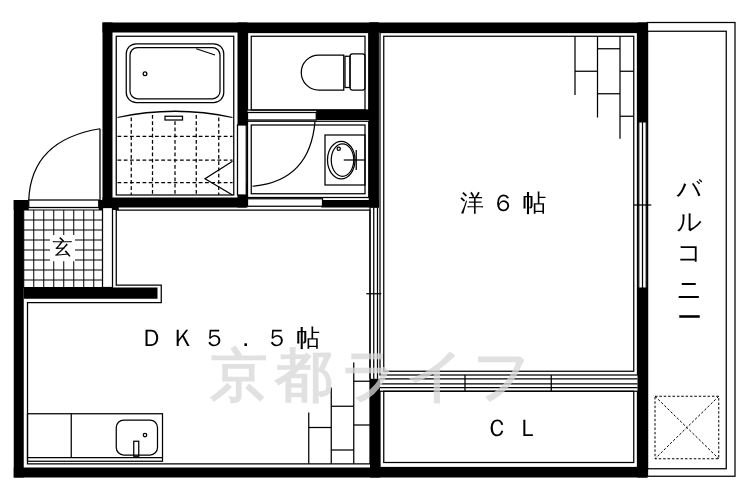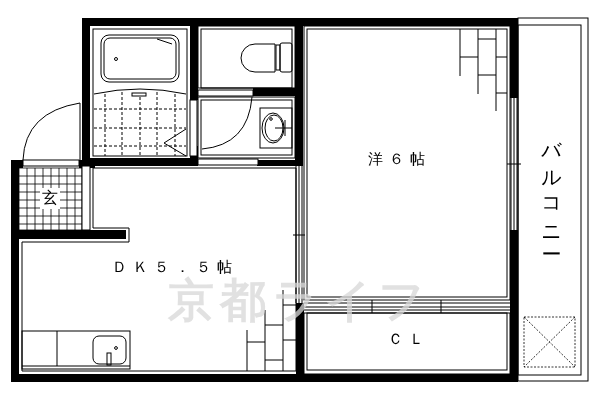--- a/index.html
+++ b/index.html
@@ -1,19 +1,19 @@
 <!DOCTYPE html>
 <html><head>
   <meta charset="utf-8">
   <style>
     html, body { margin: 0; padding: 0; background: #ffffff; }
     body { width: 600px; height: 400px; overflow: hidden; position: relative; font-family: "DejaVu Sans", sans-serif; }
     svg { position: absolute; left: 0; top: 0; }
     .lbl { position: absolute; color: #000; font-family: "DejaVu Sans", sans-serif; white-space: nowrap; }
-    .room-label { font-size: 15px; letter-spacing: 6px; text-align: right; }
+    .room-label { font-size: 19px; letter-spacing: 6px; text-align: right; }
     .entry-label { font-size: 16px; background: #fff; padding: 0 2px; }
     .balcony-label { font-size: 20px; writing-mode: vertical-rl; letter-spacing: 6px; }
     .watermark { position: absolute; color: #d8d8d8; font-family: "DejaVu Sans", sans-serif; font-weight: bold; font-size: 46px; letter-spacing: 6px; opacity: 0.75; pointer-events: none; }
   </style>
 </head>
 <body>
 
 <svg width="600" height="400" viewBox="0 0 600 400" xmlns="http://www.w3.org/2000/svg">
   <g fill="none" stroke="#000" stroke-width="1">
 

